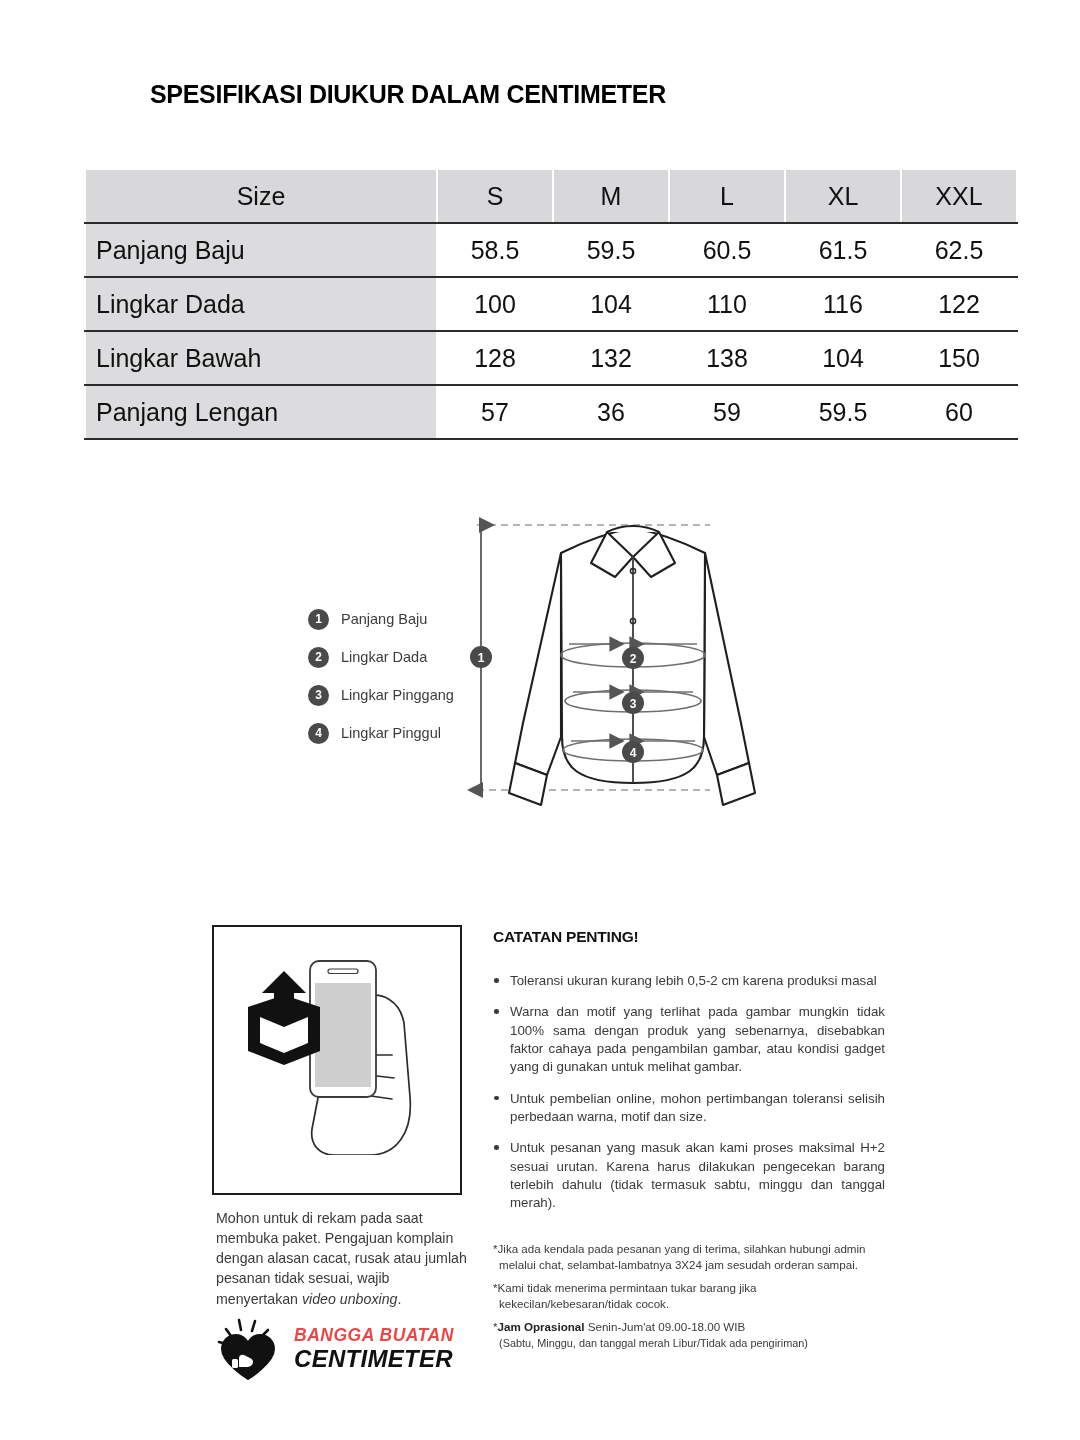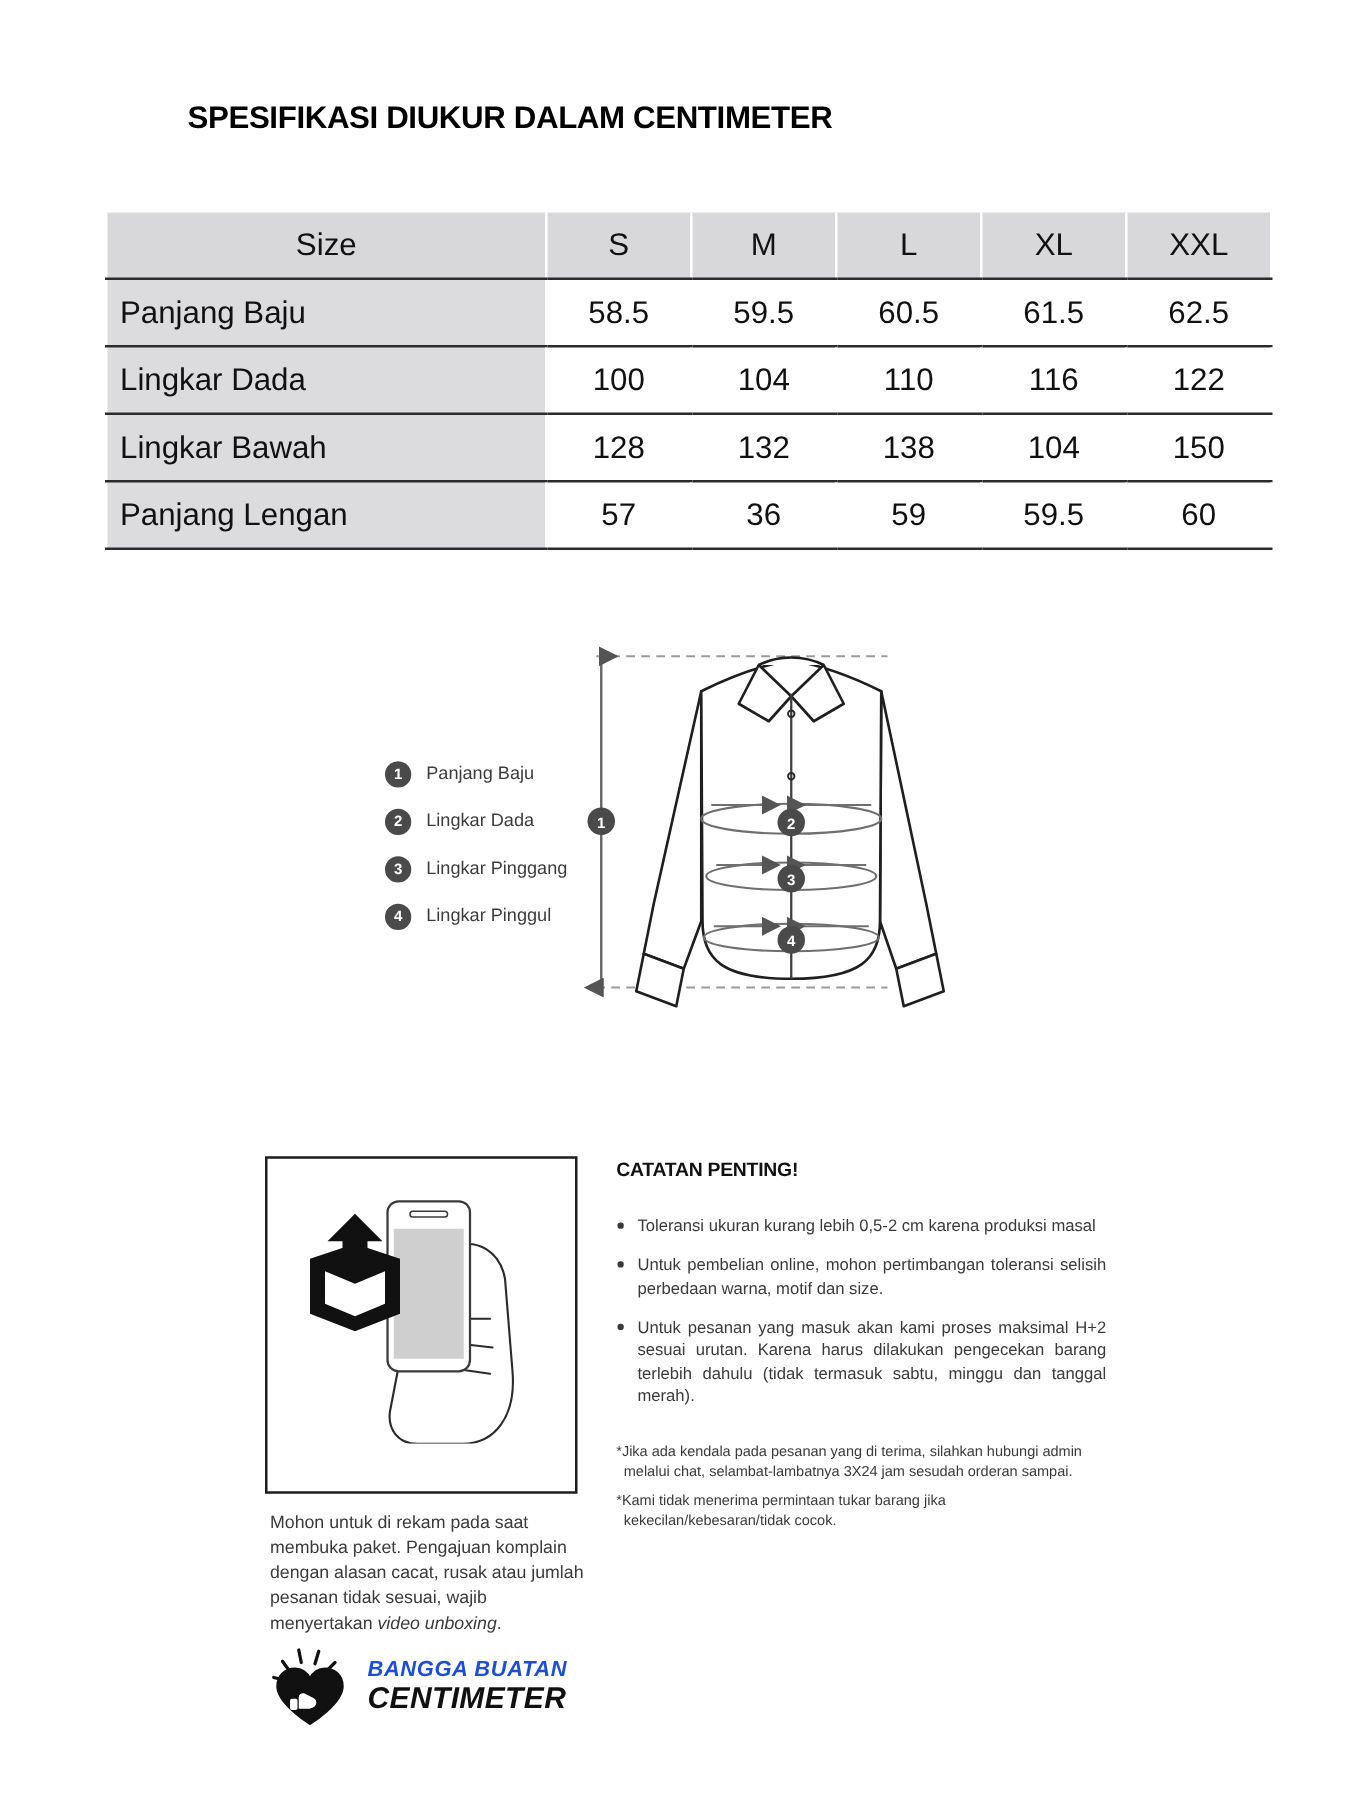--- a/index.html
+++ b/index.html
@@ -226,21 +226,21 @@
   }
   .bangga-text {
     margin-left: 10px;
     line-height: 1.0;
   }
   .bangga-l1 {
     font-size: 17.5px;
     font-weight: bold;
     font-style: italic;
     letter-spacing: 0.5px;
-    color: #1d4ed8;
+    color: #ef4444;
   }
   .bangga-l2 {
     font-size: 24px;
     font-weight: bold;
     font-style: italic;
     letter-spacing: 0.3px;
     color: #111;
     margin-top: 2px;
   }
 </style>
@@ -425,26 +425,28 @@
 </div>
 
 <div class="unbox-caption">
   <span>Mohon untuk di rekam pada saat membuka paket. Pengajuan komplain dengan alasan cacat, rusak atau jumlah pesanan tidak sesuai, wajib menyertakan </span><span class="ital">video unboxing</span><span>.</span>
 </div>
 
 <div class="notes">
   <div class="notes-title">CATATAN PENTING!</div>
   <ul class="notes-list">
     <li>Toleransi ukuran kurang lebih 0,5-2 cm karena produksi masal</li>
+    <li>Warna dan motif yang terlihat pada gambar mungkin tidak 100% sama dengan produk yang sebenarnya, disebabkan faktor cahaya pada pengambilan gambar, atau kondisi gadget yang di gunakan untuk melihat gambar.</li>
     <li>Untuk pembelian online, mohon pertimbangan toleransi selisih perbedaan warna, motif dan size.</li>
     <li>Untuk pesanan yang masuk akan kami proses maksimal H+2 sesuai urutan. Karena harus dilakukan pengecekan barang terlebih dahulu (tidak termasuk sabtu, minggu dan tanggal merah).</li>
   </ul>
   <div class="footnotes">
     <div class="footnote">*Jika ada kendala pada pesanan yang di terima, silahkan hubungi admin melalui chat, selambat-lambatnya 3X24 jam sesudah orderan sampai.</div>
     <div class="footnote">*Kami tidak menerima permintaan tukar barang jika kekecilan/kebesaran/tidak cocok.</div>
+    <div class="footnote"><span>*</span><b>Jam Oprasional</b><span> Senin-Jum'at 09.00-18.00 WIB</span><br><span class="small">(Sabtu, Minggu, dan tanggal merah Libur/Tidak ada pengiriman)</span></div>
   </div>
 </div>
 
 <div class="bangga">
   <svg width="72" height="68" viewBox="0 0 72 68" xmlns="http://www.w3.org/2000/svg">
 
     <g stroke="#111" stroke-width="2.6" stroke-linecap="round">
       <line x1="14" y1="14" x2="19" y2="21"></line>
       <line x1="27" y1="5" x2="29" y2="15"></line>
       <line x1="43" y1="6" x2="40" y2="16"></line>

